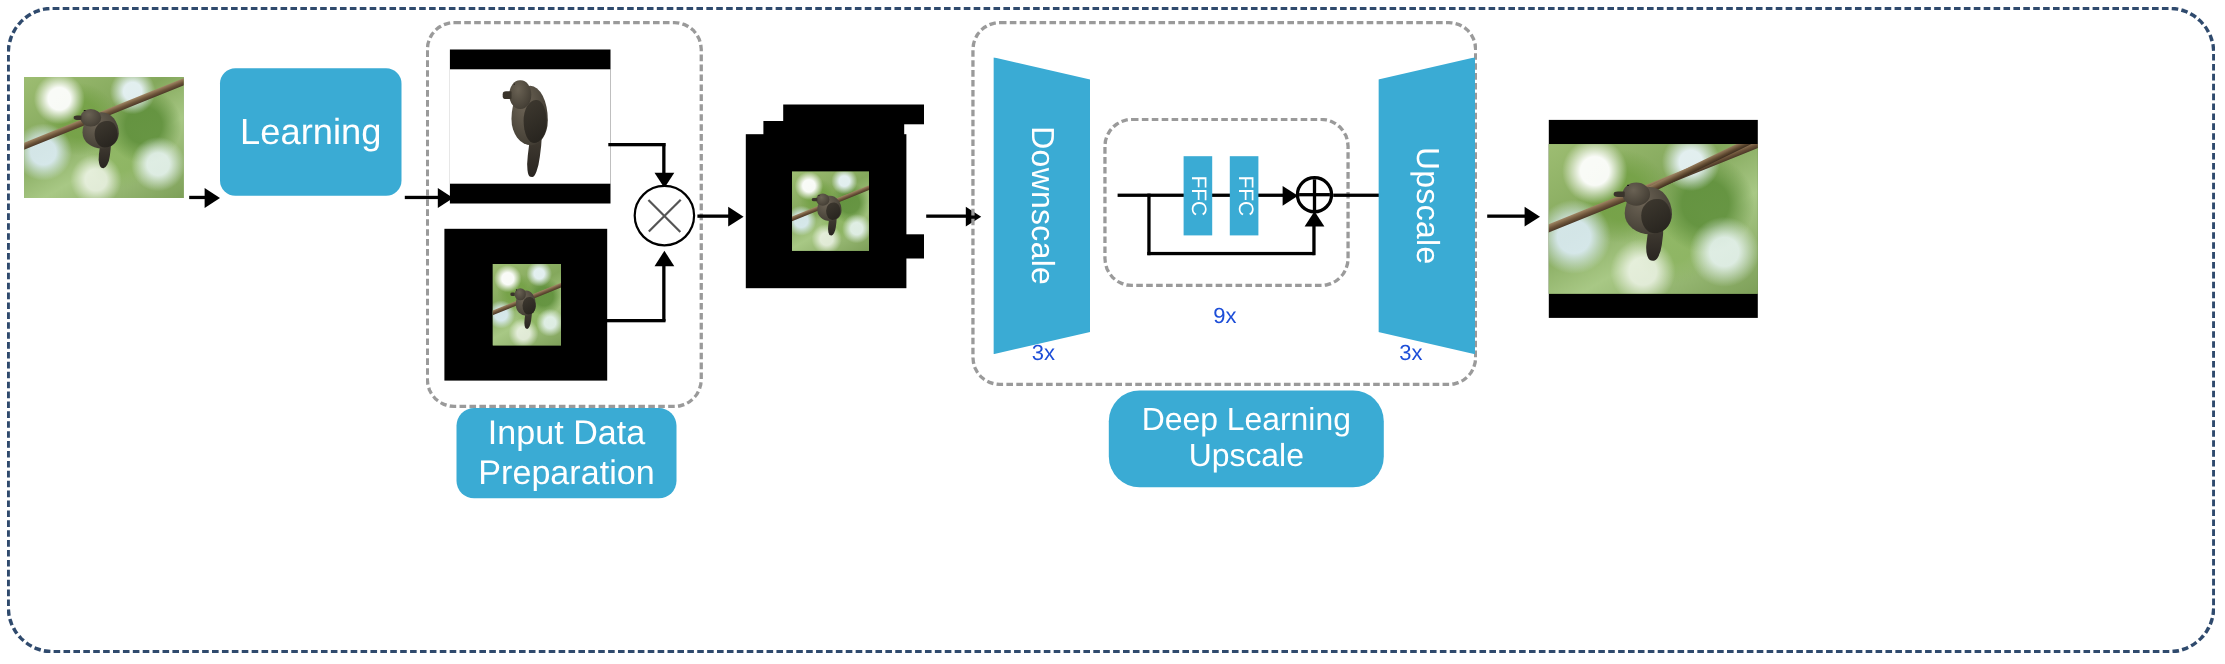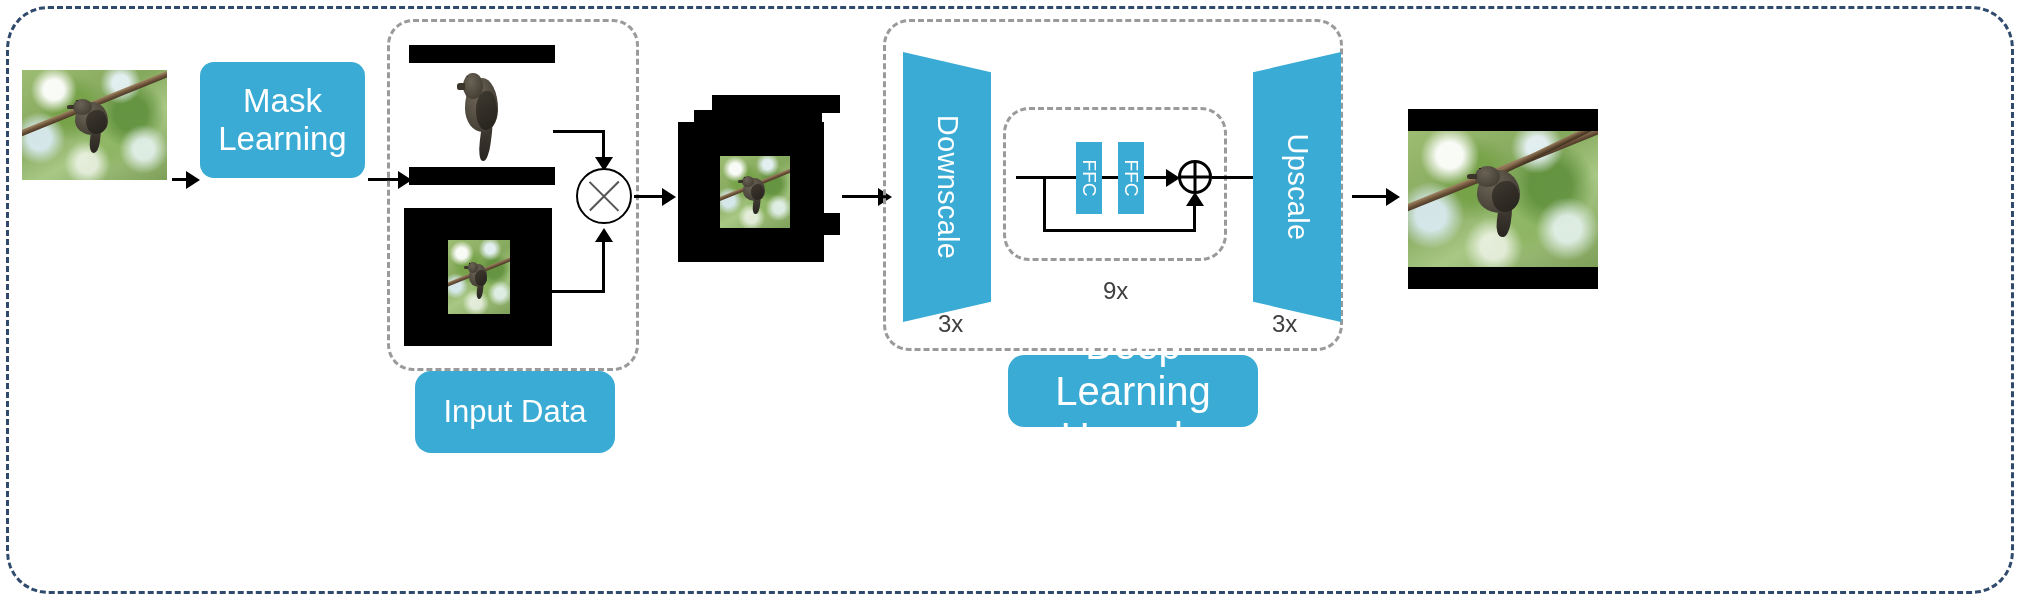--- a/index.html
+++ b/index.html
@@ -55,22 +55,23 @@
   }
   #mask-generator {
     left: 200px; top: 62px; width: 165px; height: 116px;
     font-size: 33px; border-radius: 14px;
   }
   #label-input-prep {
     left: 415px; top: 371px; width: 200px; height: 82px;
     font-size: 31px;
   }
   #label-dlm {
-    left: 1008px; top: 355px; width: 250px; height: 72px;
-    font-size: 40px;
+    left: 1008px; top: 355px; width: 250px; height: 88px;
+    font-size: 29px;
+    border-radius: 28px;
   }
 
   
   .photo {
     background-color: #7fa35a;
     background-image:
       radial-gradient(circle at 22% 18%, rgba(255,255,255,0.95) 0 7%, rgba(255,255,255,0) 16%),
       radial-gradient(circle at 68% 12%, rgba(236,246,255,0.9) 0 6%, rgba(236,246,255,0) 15%),
       radial-gradient(circle at 12% 62%, rgba(225,240,255,0.85) 0 8%, rgba(225,240,255,0) 18%),
       radial-gradient(circle at 84% 72%, rgba(240,250,255,0.8) 0 7%, rgba(240,250,255,0) 17%),
@@ -199,22 +200,22 @@
     top: 50%;
     transform: translate(-50%, -50%) rotate(90deg);
     white-space: nowrap;
     color: #ffffff;
     font-size: 19px;
   }
 
   
   .count-label {
     position: absolute;
-    color: #404040;
-    font-size: 24px;
+    color: #1d4ed8;
+    font-size: 20px;
     white-space: nowrap;
   }
   #count-downscale { left: 938px; top: 310px; }
   #count-ffc       { left: 1103px; top: 277px; }
   #count-upscale   { left: 1272px; top: 310px; }
 
   
   .hline { position: absolute; background: #000000; height: 3px; }
   .vline { position: absolute; background: #000000; width: 3px; }
 
@@ -291,21 +292,20 @@
       </div>
       <div class="beak"></div>
     </div>
   </div>
 
   <div class="hline abs" style="left:172px; top:178px; width:16px;"></div>
   <div class="arrow-r abs" style="left:186px; top:171px;"></div>
 
   <div class="abs blue-pill" id="mask-generator">
     <div>
-      <div>Mask</div>
       <div>Learning</div>
     </div>
   </div>
 
   <div class="hline abs" style="left:368px; top:178px; width:32px;"></div>
   <div class="arrow-r abs" style="left:398px; top:171px;"></div>
 
   <div class="abs group-box" id="group-input-prep"></div>
 
   <div class="abs" id="mask-panel" style="left:409px; top:45px; width:146px; height:140px; background:#000000;">
@@ -432,20 +432,21 @@
           <div class="eye"></div>
         </div>
         <div class="beak"></div>
       </div>
     </div>
   </div>
 
   <div class="abs blue-pill" id="label-input-prep">
     <div>
       <div>Input Data</div>
+      <div>Preparation</div>
     </div>
   </div>
 
   <div class="abs blue-pill" id="label-dlm">
     <div>
       <div>Deep Learning</div>
       <div>Upscale</div>
     </div>
   </div>
 

